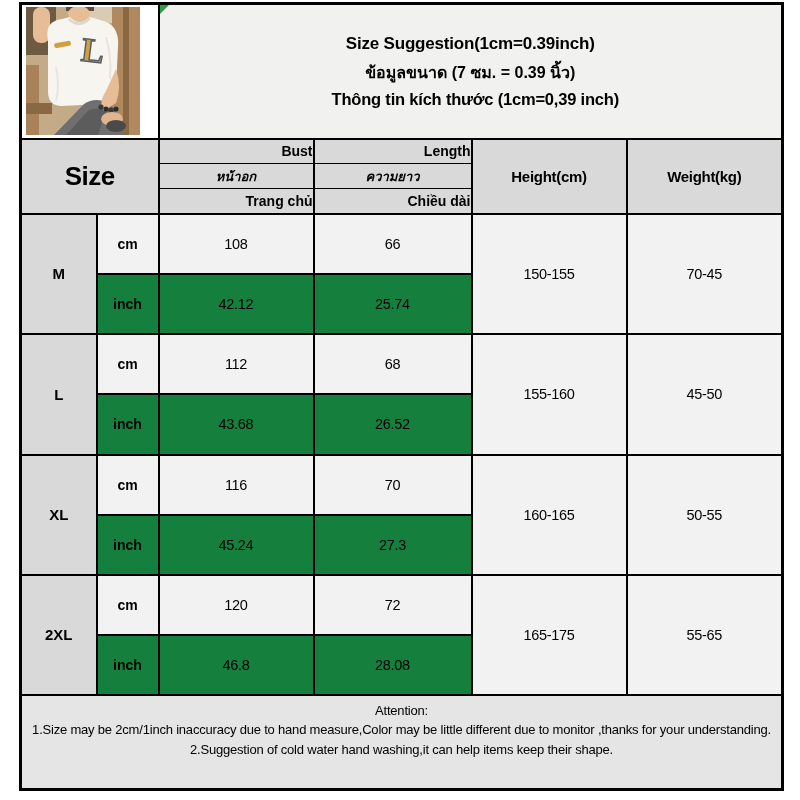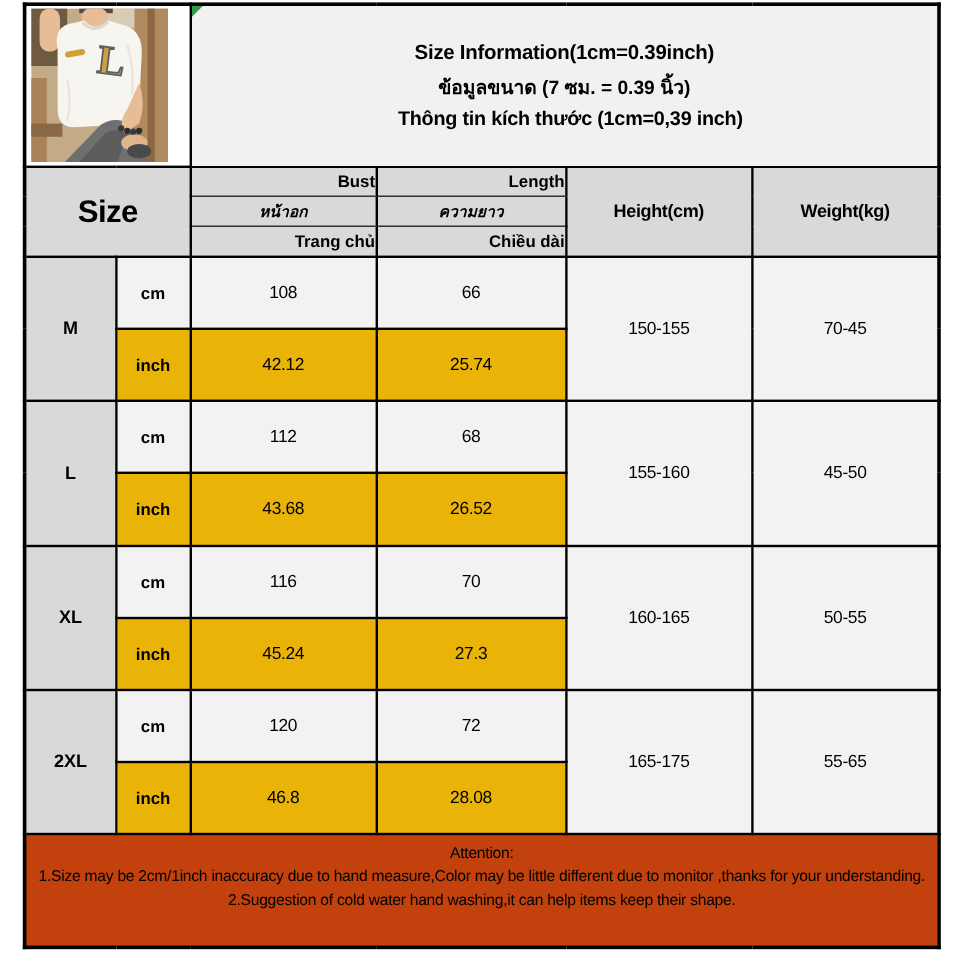--- a/index.html
+++ b/index.html
@@ -38,25 +38,25 @@
   td.hw-hdr { font-size:15px; letter-spacing:-0.3px; }
   tr.hdr-row-1 td.thin-b { border-bottom-width:1px; }
   tr.hdr-row-2 td.thin-tb { border-top-width:1px; border-bottom-width:1px; }
   tr.hdr-row-3 td.thin-t { border-top-width:1px; }
 
   
   td.size-label { background:#d9d9d9; font-weight:bold; font-size:15px; }
   td.unit-label { font-weight:bold; font-size:14px; }
   td.val { font-size:14.5px; letter-spacing:-0.3px; }
   td.row-cm { background:#f2f2f2; }
-  td.row-inch { background:#eab308;margin-top:16px; }
+  td.row-inch { background:#15803d;margin-top:16px; }
   td.hw-val { background:#f2f2f2; font-size:14.5px; letter-spacing:-0.3px; }
 
   
-  td.attention-cell { background:#c2410c; font-size:13px; letter-spacing:-0.2px; padding:5px 2px 16px 2px; vertical-align:top; }
+  td.attention-cell { background:#e5e5e5; font-size:13px; letter-spacing:-0.2px; padding:5px 2px 16px 2px; vertical-align:top; }
   .attn-line { line-height:1.5; }
 
   
   svg.photo { display:block; }
 </style>
 </head>
 <body>
 
 <div class="sheet">
 <table class="size-table">
@@ -96,21 +96,21 @@
         <circle cx="75" cy="100" r="2.6" fill="#3a3a3a"></circle>
         <circle cx="80" cy="102" r="2.6" fill="#2e2e2e"></circle>
         <circle cx="85" cy="103" r="2.6" fill="#3a3a3a"></circle>
         <circle cx="90" cy="102" r="2.6" fill="#2e2e2e"></circle>
         <ellipse cx="86" cy="112" rx="11" ry="7" fill="#e0b48d"></ellipse>
         <ellipse cx="90" cy="119" rx="10" ry="6" fill="#4a4a4a"></ellipse>
       </svg>
     </td>
     <td class="title-cell" colspan="4">
       <span class="corner-triangle"></span>
-      <div class="title-line-en">Size Information(1cm=0.39inch)</div>
+      <div class="title-line-en">Size Suggestion(1cm=0.39inch)</div>
       <div class="title-line-th">ข้อมูลขนาด (7 ซม. = 0.39 นิ้ว)</div>
       <div class="title-line-vi">Thông tin kích thước (1cm=0,39 inch)</div>
     </td>
   </tr>
 
   <tr class="hdr-row-1" style="height:25px">
     <td class="hdr size-hdr" colspan="2" rowspan="3">Size</td>
     <td class="hdr col-hdr thin-b">Bust</td>
     <td class="hdr col-hdr thin-b">Length</td>
     <td class="hdr hw-hdr" rowspan="3">Height(cm)</td>

